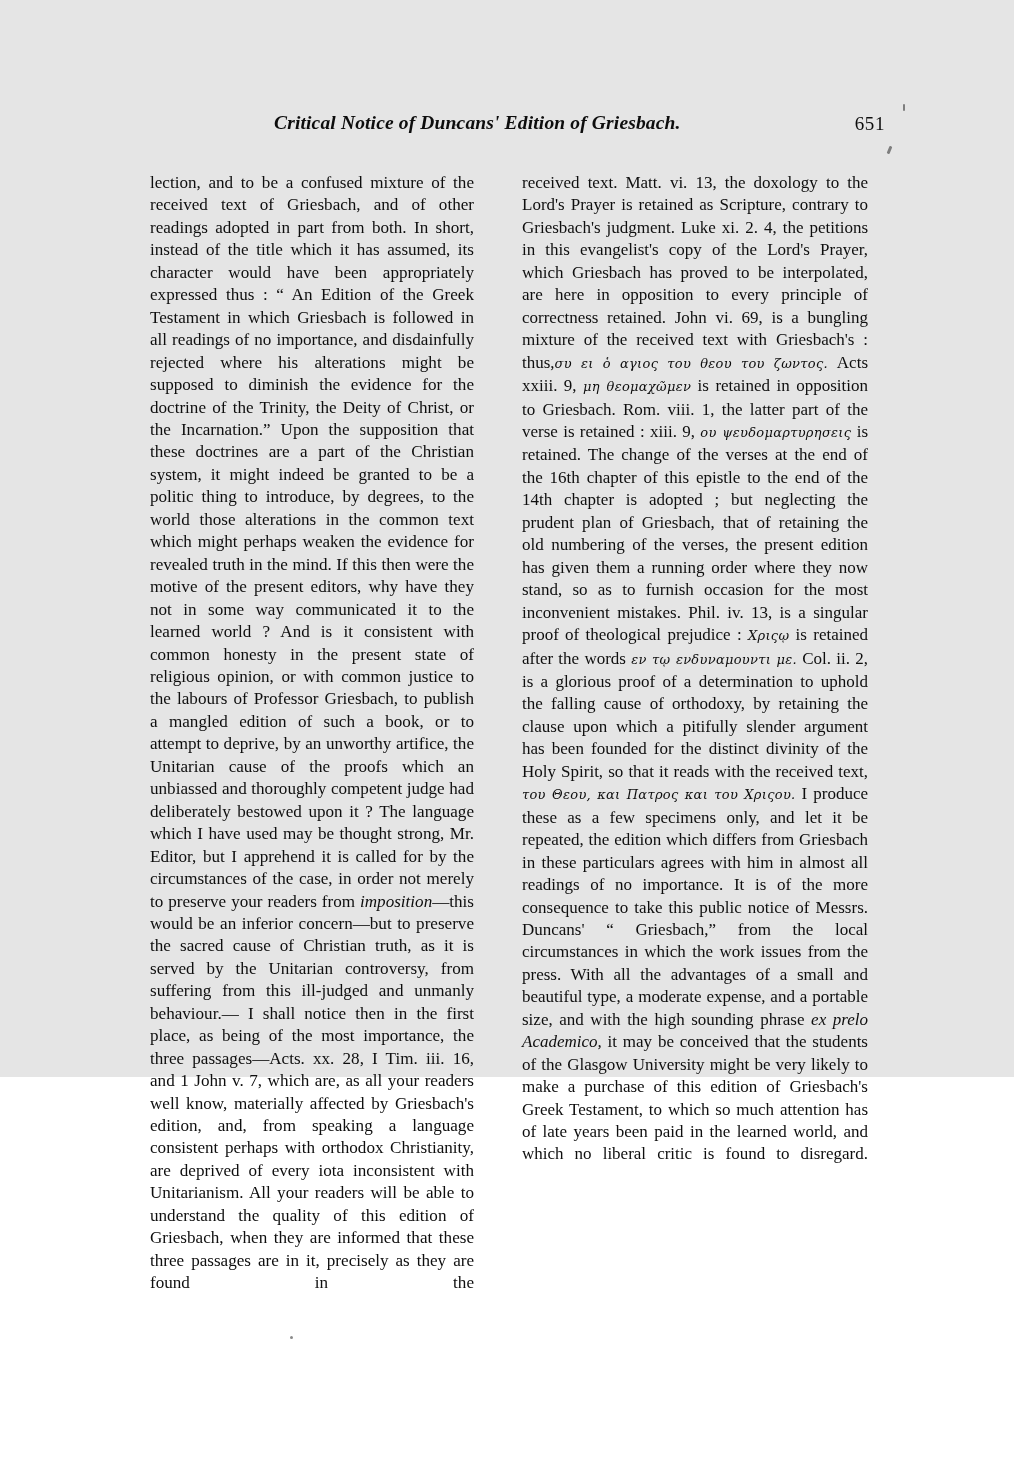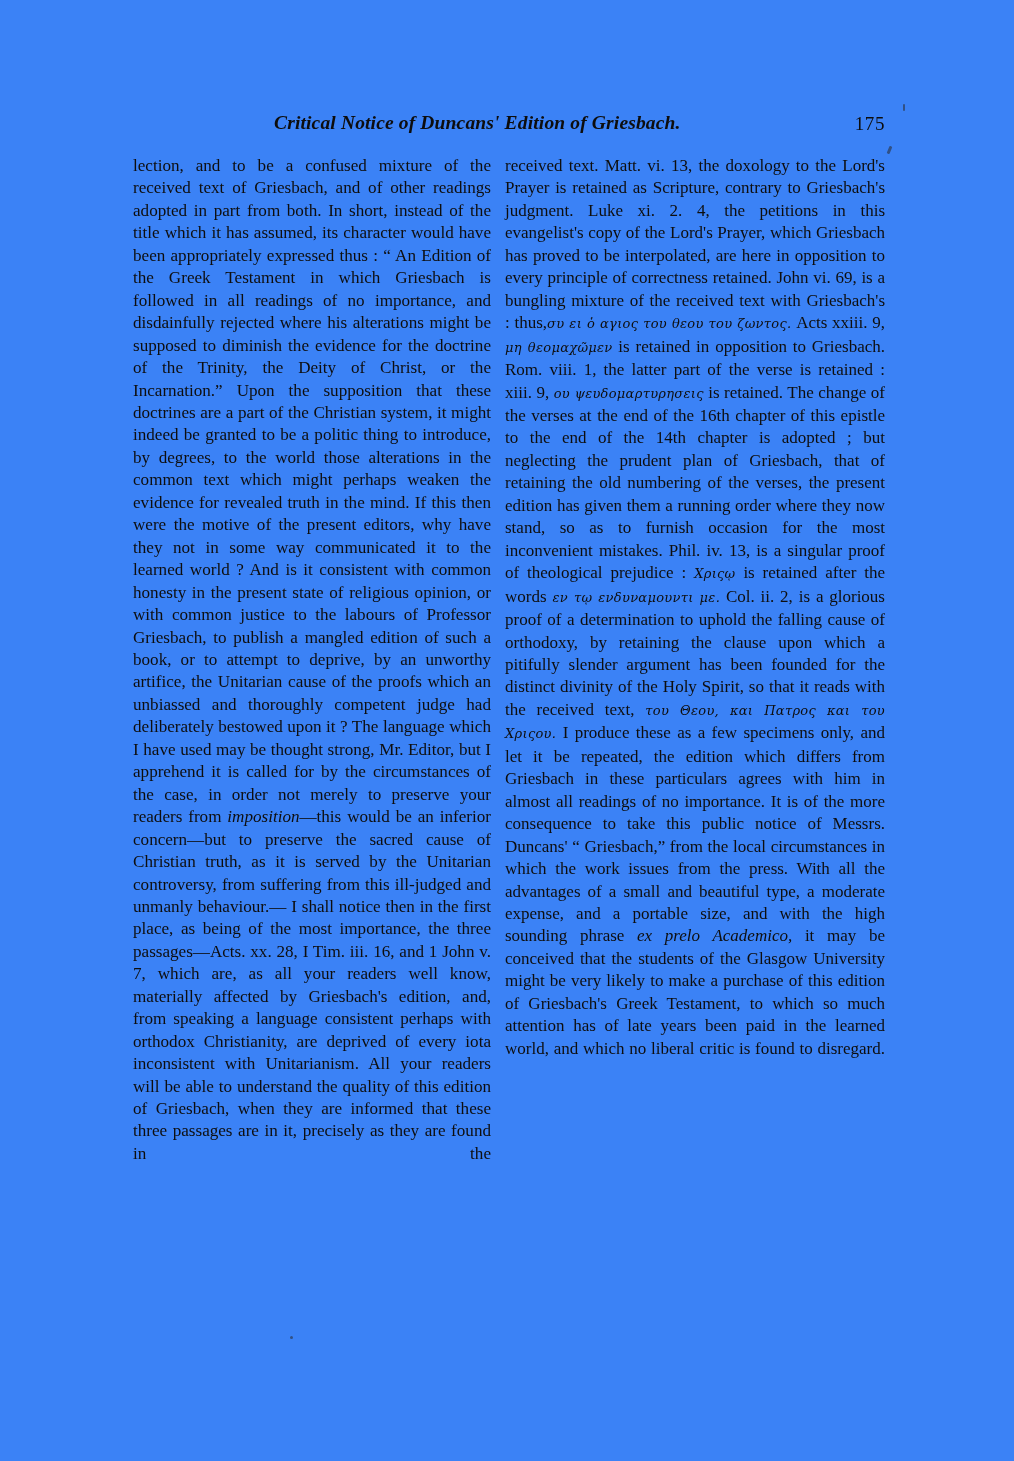--- a/index.html
+++ b/index.html
@@ -13,22 +13,22 @@
     position: relative;
     font-family: "Liberation Serif", "DejaVu Serif", serif;
     color: #101010;
     overflow: hidden;
   }
 
   .page {
     position: absolute;
     left: 0; top: 0;
     width: 1014px;
-    height: 1461px;
-    background: #3b82f6;
+    height: 1077px;
+    background: #e5e5e5;
   }
 
   
   .running-head {
     position: absolute;
     left: 133px;
     top: 112px;
     width: 752px;
     height: 30px;
   }
@@ -62,21 +62,21 @@
   }
   .col {
     position: absolute;
     top: 0;
     width: 358px;
   }
   .col-left  { left: 0px; }
   .col-right { left: 372px; width: 380px; }
 
   .col p {
-    margin: 0;
+    margin: 17px;
     font-size: 17.1px;
     line-height: 22.45px;
     text-align: justify;
     text-align-last: left;
     -webkit-hyphens: none;
     hyphens: none;
     word-spacing: 0.2px;
     color: #0e0e0e;
   }
   .col-right p {
@@ -104,21 +104,21 @@
     opacity: 0.55;
   }
 </style>
 </head>
 <body style="background: rgb(255, 255, 255);">
 
 <div class="page">
 
   <div class="running-head">
     <div class="rh-title">Critical Notice of Duncans' Edition of Griesbach.</div>
-    <div class="rh-page">175</div>
+    <div class="rh-page">651</div>
   </div>
 
   <div class="columns">
 
     <div class="col col-left">
       <p class="justify-all"><span>lection, and to be a confused mixture of the received text of Griesbach, and of other readings adopted in part from both. In short, instead of the title which it has assumed, its character would have been appropriately expressed thus : “ An Edition of the Greek Testament in which Griesbach is followed in all readings of no importance, and disdainfully rejected where his alterations might be supposed to diminish the evidence for the doctrine of the Trinity, the Deity of Christ, or the Incarnation.” Upon the supposition that these doctrines are a part of the Christian system, it might indeed be granted to be a politic thing to introduce, by degrees, to the world those alterations in the common text which might perhaps weaken the evidence for revealed truth in the mind. If this then were the motive of the present editors, why have they not in some way communicated it to the learned world ? And is it consistent with common honesty in the present state of religious opinion, or with common justice to the labours of Professor Griesbach, to publish a mangled edition of such a book, or to attempt to deprive, by an unworthy artifice, the Unitarian cause of the proofs which an unbiassed and thoroughly competent judge had deliberately bestowed upon it ? The language which I have used may be thought strong, Mr. Editor, but I apprehend it is called for by the circumstances of the case, in order not merely to preserve your readers from </span><i class="it">imposition</i><span>—this would be an inferior concern—but to preserve the sacred cause of Christian truth, as it is served by the Unitarian controversy, from suffering from this ill-judged and unmanly behaviour.— I shall notice then in the first place, as being of the most importance, the three passages—Acts. xx. 28, I Tim. iii. 16, and 1 John v. 7, which are, as all your readers well know, materially affected by Griesbach's edition, and, from speaking a language consistent perhaps with orthodox Christianity, are deprived of every iota inconsistent with Unitarianism. All your readers will be able to understand the quality of this edition of Griesbach, when they are informed that these three passages are in it, precisely as they are found in the</span></p>
     </div>
 
     <div class="col col-right">
       <p class="justify-all"><span>received text. Matt. vi. 13, the doxology to the Lord's Prayer is retained as Scripture, contrary to Griesbach's judgment. Luke xi. 2. 4, the petitions in this evangelist's copy of the Lord's Prayer, which Griesbach has proved to be interpolated, are here in opposition to every principle of correctness retained. John vi. 69, is a bungling mixture of the received text with Griesbach's : thus,</span><span class="gk">συ ει ὁ αγιος του θεου του ζωντος.</span><span> Acts xxiii. 9, </span><span class="gk">μη θεομαχῶμεν</span><span> is retained in opposition to Griesbach. Rom. viii. 1, the latter part of the verse is retained : xiii. 9, </span><span class="gk">ου ψευδομαρτυρησεις</span><span> is retained. The change of the verses at the end of the 16th chapter of this epistle to the end of the 14th chapter is adopted ; but neglecting the prudent plan of Griesbach, that of retaining the old numbering of the verses, the present edition has given them a running order where they now stand, so as to furnish occasion for the most inconvenient mistakes. Phil. iv. 13, is a singular proof of theological prejudice : </span><span class="gk">Χριςῳ</span><span> is retained after the words </span><span class="gk">εν τῳ ενδυναμουντι με.</span><span> Col. ii. 2, is a glorious proof of a determination to uphold the falling cause of orthodoxy, by retaining the clause upon which a pitifully slender argument has been founded for the distinct divinity of the Holy Spirit, so that it reads with the received text, </span><span class="gk">του Θεου, και Πατρος και του Χριςου.</span><span> I produce these as a few specimens only, and let it be repeated, the edition which differs from Griesbach in these particulars agrees with him in almost all readings of no importance. It is of the more consequence to take this public notice of Messrs. Duncans' “ Griesbach,” from the local circumstances in which the work issues from the press. With all the advantages of a small and beautiful type, a moderate expense, and a portable size, and with the high sounding phrase </span><i class="it">ex prelo Academico,</i><span> it may be conceived that the students of the Glasgow University might be very likely to make a purchase of this edition of Griesbach's Greek Testament, to which so much attention has of late years been paid in the learned world, and which no liberal critic is found to disregard.</span></p>

